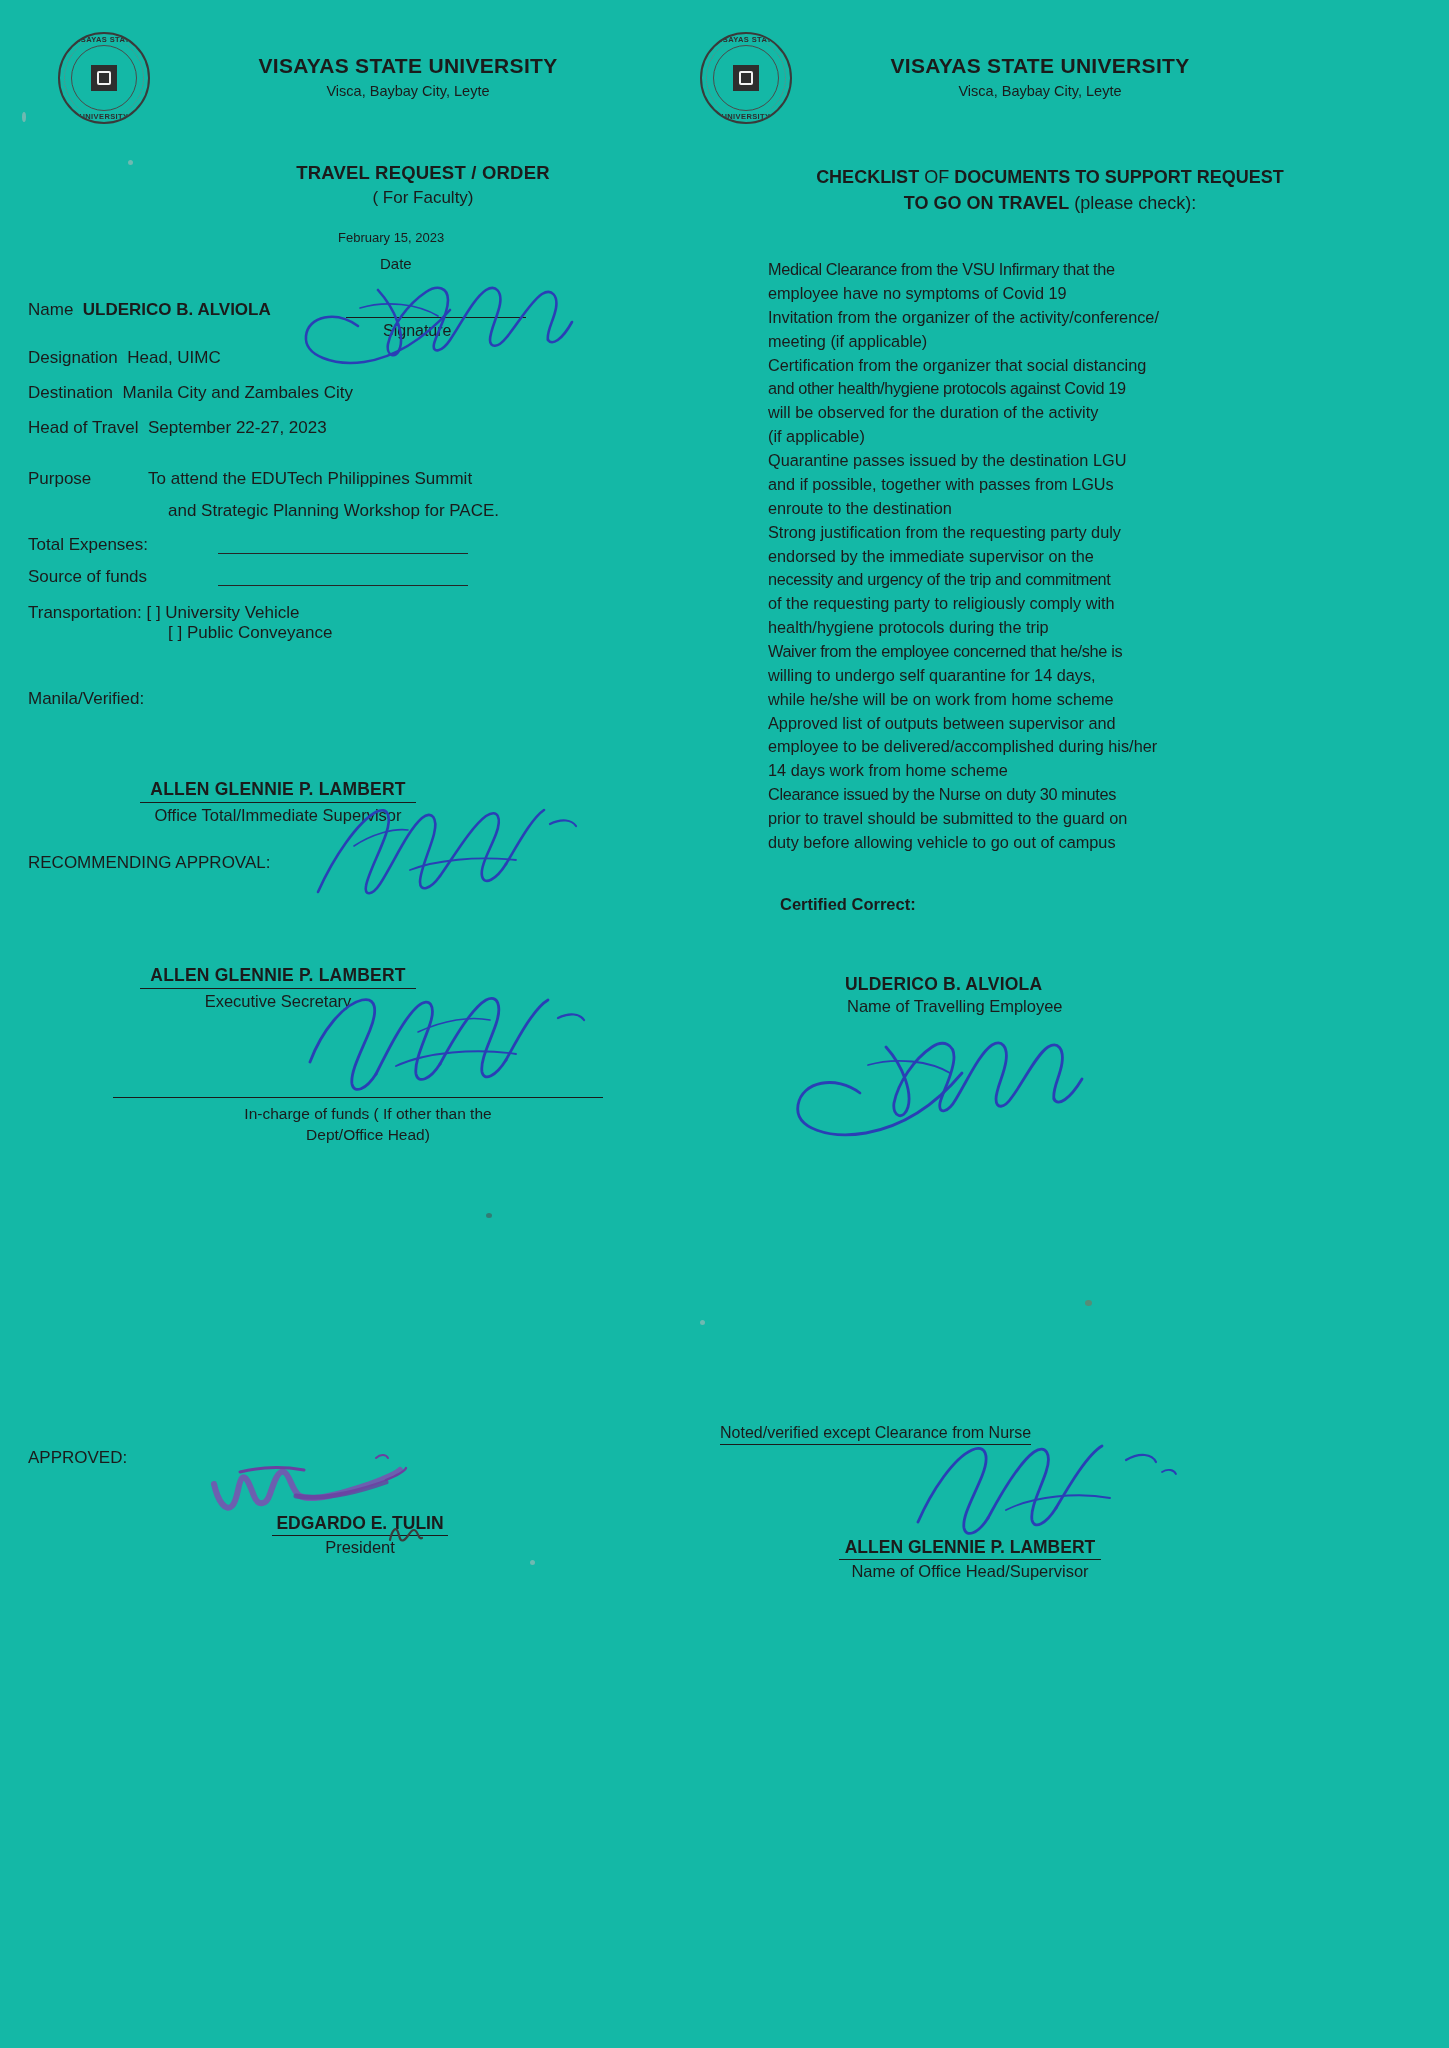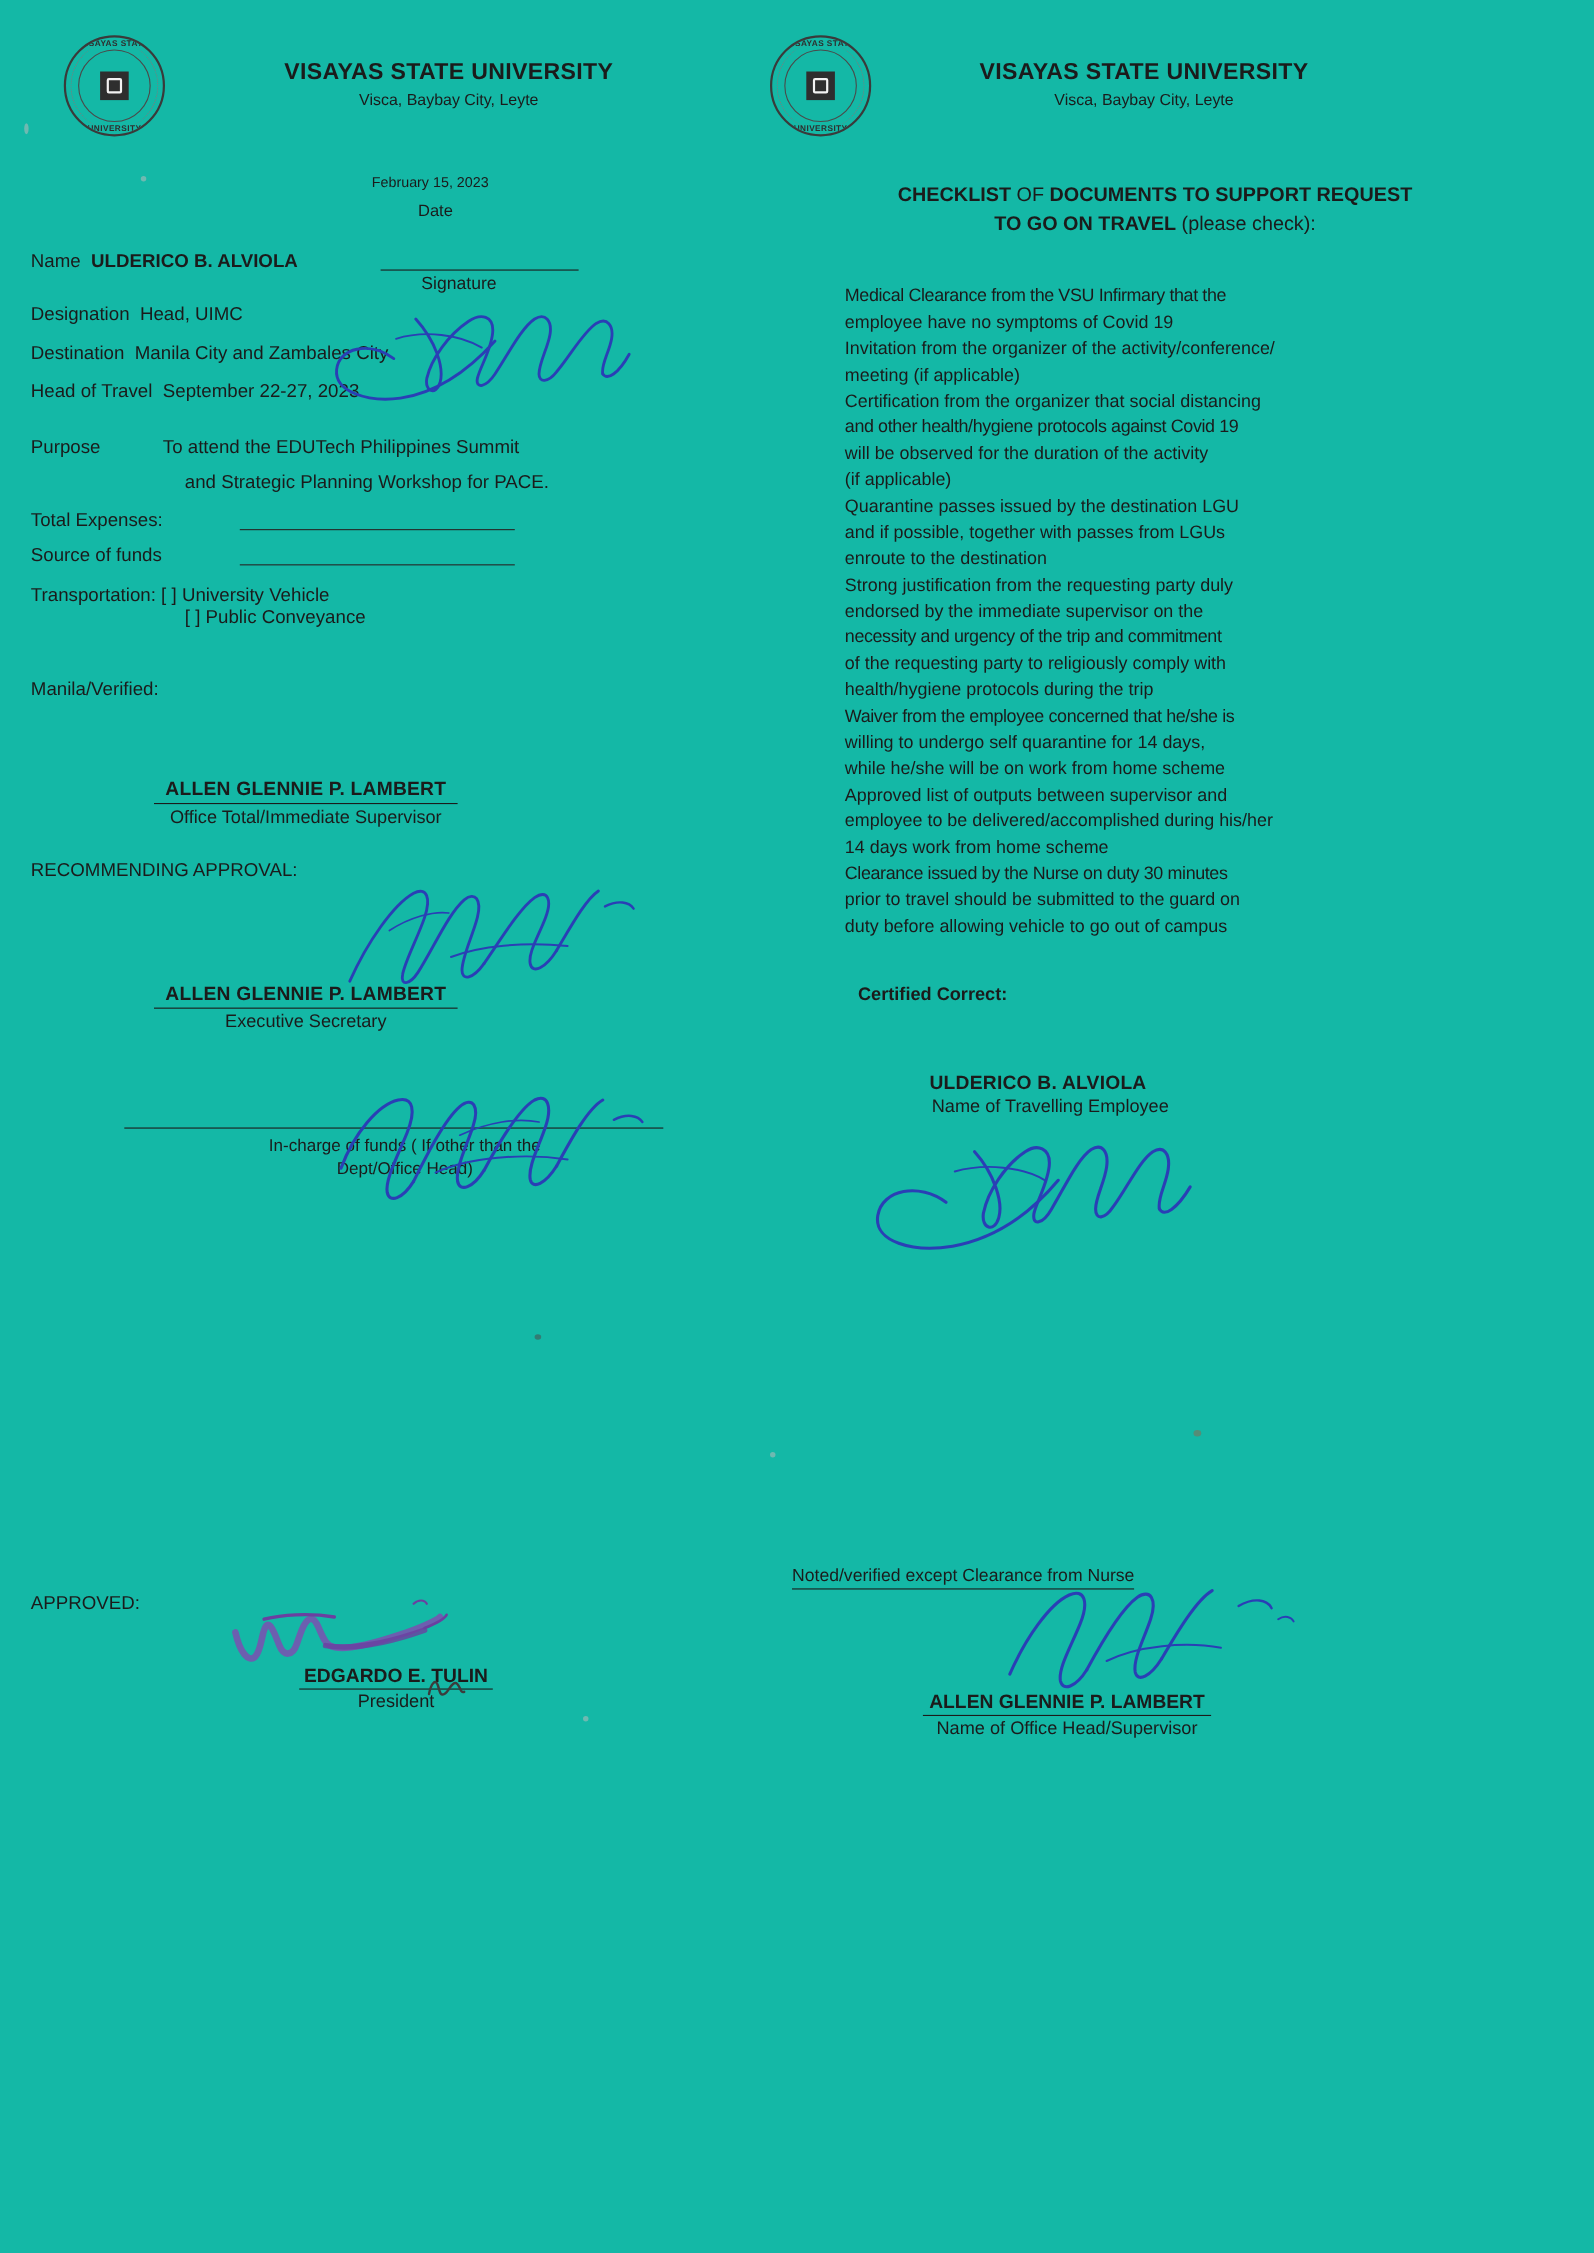--- a/index.html
+++ b/index.html
@@ -387,20 +387,24 @@
               <i></i>
             </div>
         </div>
       </div>
       <div class="uni-block">
         <div class="uni-name">VISAYAS STATE UNIVERSITY</div>
         <div class="uni-addr">Visca, Baybay City, Leyte</div>
       </div>
     </div>
 
+    <div class="form-title">
+      <div class="t1">TRAVEL REQUEST / ORDER</div>
+      <div class="t2">( For Faculty)</div>
+    </div>
 
     <div class="datewrap">
       <div class="dval">February 15, 2023</div>
       <div class="dlab">Date</div>
     </div>
 
     <div class="row">
       <span class="lab">Name</span>
       &nbsp;<span class="val">ULDERICO B. ALVIOLA</span>
       <span class="sigline"></span>

